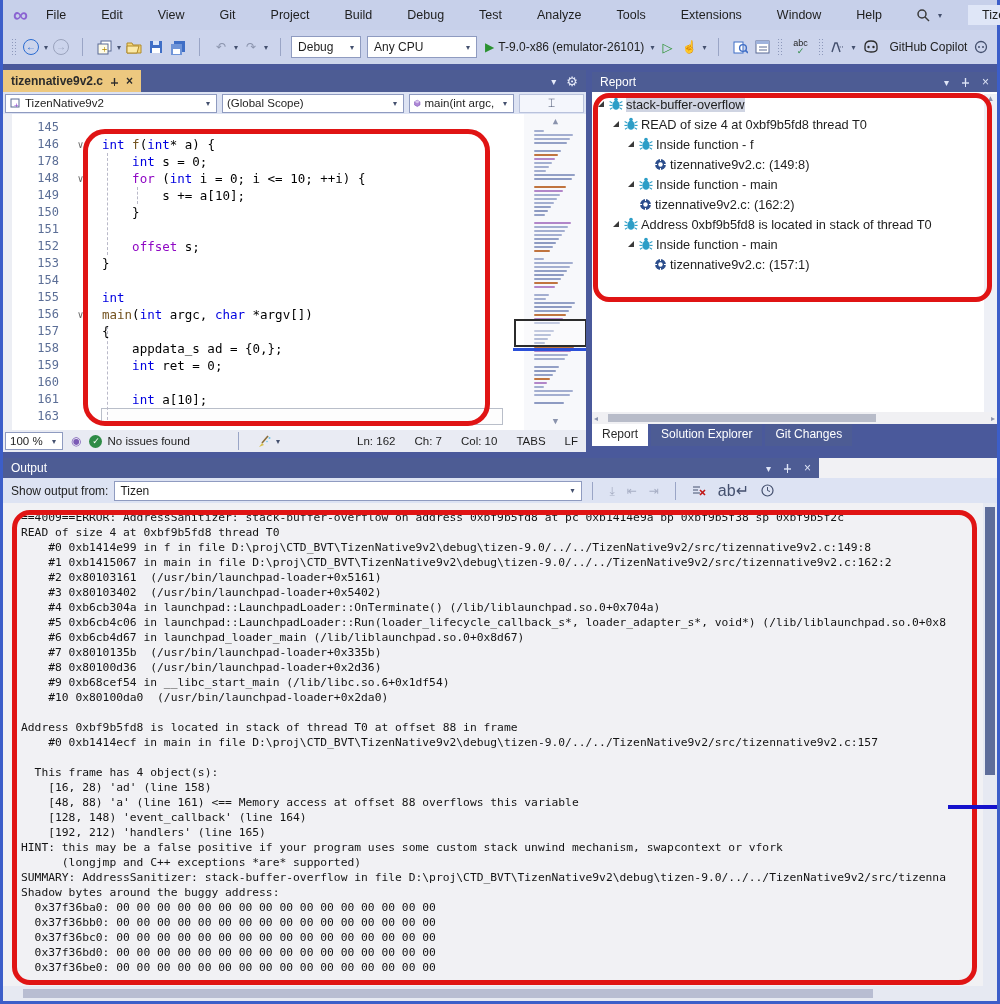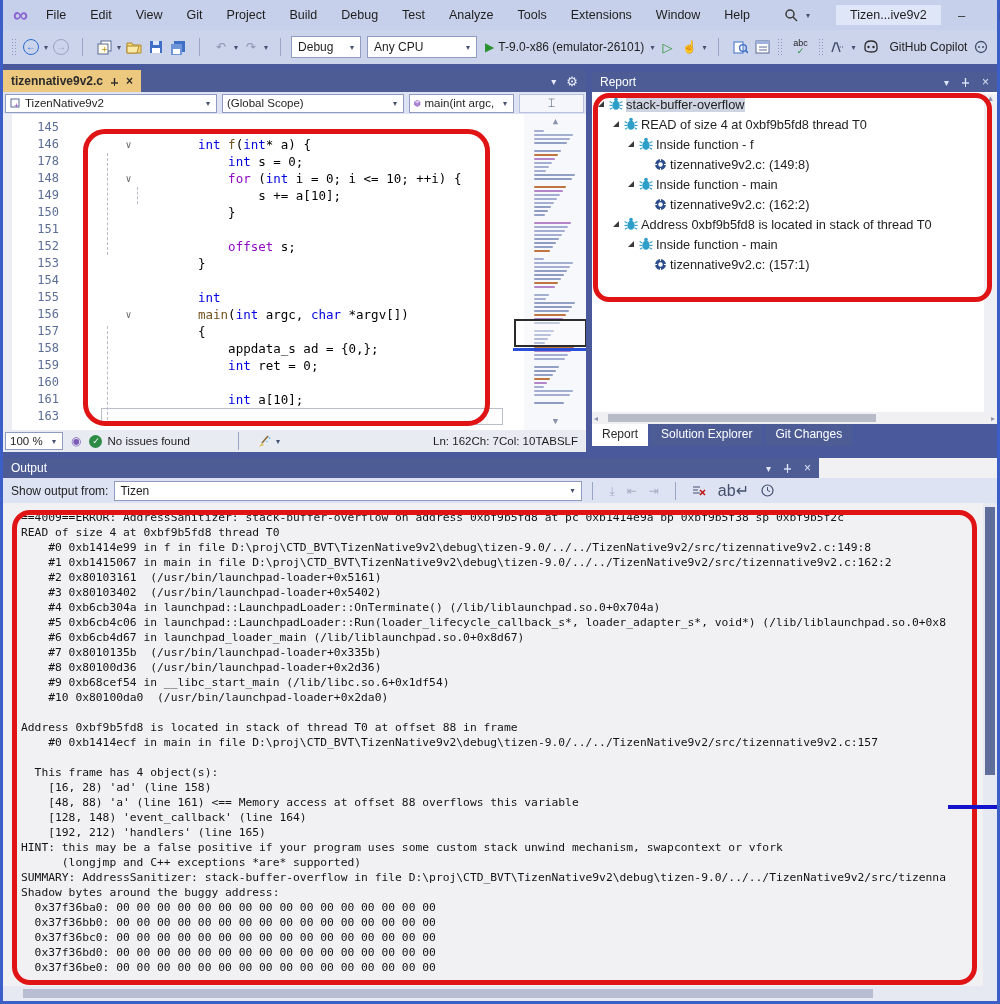--- a/index.html
+++ b/index.html
@@ -4,21 +4,21 @@
 <style>
   html,body{margin:0;padding:0;background:#202020;}
   *{box-sizing:border-box;}
   .win{position:relative;width:1000px;height:1004px;background:#4a599b;
        font-family:"Liberation Sans",sans-serif;overflow:hidden;}
   .edge{position:absolute;background:#3c5ec9;}
   
   .titlebar{position:absolute;left:3px;top:0;width:994px;height:30px;background:#c7d0ea;
             display:flex;align-items:center;color:#1e1e1e;font-size:12.5px;}
   .vslogo{font-size:21px;font-weight:bold;color:#8a63d2;margin:0 14px 0 10px;line-height:26px;}
-  .menubar{display:flex;gap:24px;margin-left:4px;}
+  .menubar{display:flex;gap:35px;margin-left:4px;}
   .menu-item{cursor:default;}
   .tb-sep{width:1px;height:18px;background:#9aa5c6;margin:0 10px;}
   .searchwrap{display:flex;align-items:center;gap:6px;margin-left:14px;}
   .titlebox{background:#dfe6f7;padding:3px 14px;margin-left:24px;font-size:12.5px;color:#1e1e1e;}
   .wincontrols{margin-left:auto;display:flex;align-items:center;gap:0;}
   .winbtn{width:42px;text-align:center;font-size:13px;color:#333;}
   
   .toolbar{position:absolute;left:3px;top:30px;width:994px;height:34px;background:#ccd4ec;
            display:flex;align-items:center;font-size:12px;color:#1e1e1e;padding-left:4px;}
   .grip{width:5px;height:18px;margin:0 4px;background-image:radial-gradient(#8d98bb 1px,transparent 1px);
@@ -55,39 +55,39 @@
   .lnum{width:56px;text-align:right;color:#5b6e96;font-size:12px;}
   .fold{width:43px;text-align:center;color:#6a6a6a;font-size:10px;}
   .ctext{color:#000;}
   .seg.k{color:#0000e0;}
   .seg.ct{color:#8f08c4;}
   .seg.fn{color:#74531f;}
   .seg.pl{color:#000;}
   .cline.current .lnum{color:#111;font-weight:bold;}
   .curbox{position:absolute;left:98px;top:294px;width:402px;height:17px;border:1px solid #b9bec9;
           background:#fdfdfd;z-index:0;}
-  .cline{position:relative;z-index:1;gap:48px;}
+  .cline{position:relative;z-index:1;}
   .cursor{display:inline-block;width:1px;height:13px;background:#000;vertical-align:-2px;}
   .guide{position:absolute;width:0;border-left:1px dashed #b9b9c9;z-index:0;}
   
   .minimap{position:absolute;left:521px;top:0;width:63px;height:316px;background:#f7f8fb;}
   .mm-arrow{position:absolute;left:0;width:63px;text-align:center;color:#8a93ad;font-size:9px;}
   .mm-lines{position:absolute;left:10px;top:16px;}
   .mm-l{height:2px;margin-bottom:2px;border-radius:1px;}
   .mm-view{position:absolute;left:-10px;top:205px;width:73px;height:28px;border:2px solid #2b2b2b;
            background:rgba(255,255,255,0.35);}
   .mm-blue{position:absolute;left:-11px;top:234px;width:75px;height:3px;background:#2b50d8;}
   
   .edstatus{position:absolute;left:0;top:360px;width:583px;height:22px;background:#e9ebf3;
             display:flex;align-items:center;font-size:11.5px;color:#1e1e1e;padding:0 8px 0 2px;gap:8px;}
   .zoomcombo{background:#fff;border:1px solid #8f9bc0;height:18px;width:58px;display:flex;
              align-items:center;padding:0 4px;}
   .okcirc{width:13px;height:13px;border-radius:50%;background:#2e8b46;color:#fff;font-size:9px;
           display:inline-flex;align-items:center;justify-content:center;}
-  .statright{margin-left:auto;display:flex;}
+  .statright{margin-left:auto;display:flex;gap:19px;}
   
   .report{position:absolute;left:592px;top:72px;width:405px;height:352px;background:#fff;}
   .phdr{position:absolute;left:0;top:0;width:100%;height:20px;background:#4d5c94;color:#fff;
         font-size:12px;display:flex;align-items:center;padding:0 8px;}
   .phdr .ic{margin-left:12px;color:#dfe5f7;font-size:10px;}
   .phdr .sp{margin-left:auto;}
   .rtree{position:absolute;left:0;top:22px;width:391px;height:318px;overflow:hidden;font-size:12.8px;color:#1e1e1e;}
   .trow{display:flex;align-items:center;height:20px;white-space:nowrap;}
   .texp{width:0;height:0;border-left:6px solid transparent;border-bottom:6px solid #3a3a3a;
         margin-right:5px;flex:none;}
@@ -531,21 +531,21 @@
               <line x1="3.4" y1="6" x2="0.6" y2="4.6" stroke="#2d9ec7" stroke-width="1.1"></line>
               <line x1="3.4" y1="8.4" x2="0.4" y2="8.4" stroke="#2d9ec7" stroke-width="1.1"></line>
               <line x1="3.6" y1="10.6" x2="1" y2="12.2" stroke="#2d9ec7" stroke-width="1.1"></line>
               <line x1="10.6" y1="6" x2="13.4" y2="4.6" stroke="#2d9ec7" stroke-width="1.1"></line>
               <line x1="10.6" y1="8.4" x2="13.6" y2="8.4" stroke="#2d9ec7" stroke-width="1.1"></line>
               <line x1="10.4" y1="10.6" x2="13" y2="12.2" stroke="#2d9ec7" stroke-width="1.1"></line>
             </svg>
           </span>
           <span class="tlabel">Inside function - main</span>
         </div>
-        <div class="trow" style="padding-left: 51px;">
+        <div class="trow" style="padding-left: 36px;">
           <span class="texp none"></span>
           <span class="ticon">
             <svg width="13" height="13" viewBox="0 0 13 13">
               <circle cx="6.5" cy="6.5" r="5.4" fill="#2b4d8c"></circle>
               <circle cx="6.5" cy="6.5" r="2.2" fill="#fff"></circle>
               <line x1="6.5" y1="0" x2="6.5" y2="3" stroke="#fff"></line>
               <line x1="6.5" y1="10" x2="6.5" y2="13" stroke="#fff"></line>
               <line x1="0" y1="6.5" x2="3" y2="6.5" stroke="#fff"></line>
               <line x1="10" y1="6.5" x2="13" y2="6.5" stroke="#fff"></line>
             </svg>

